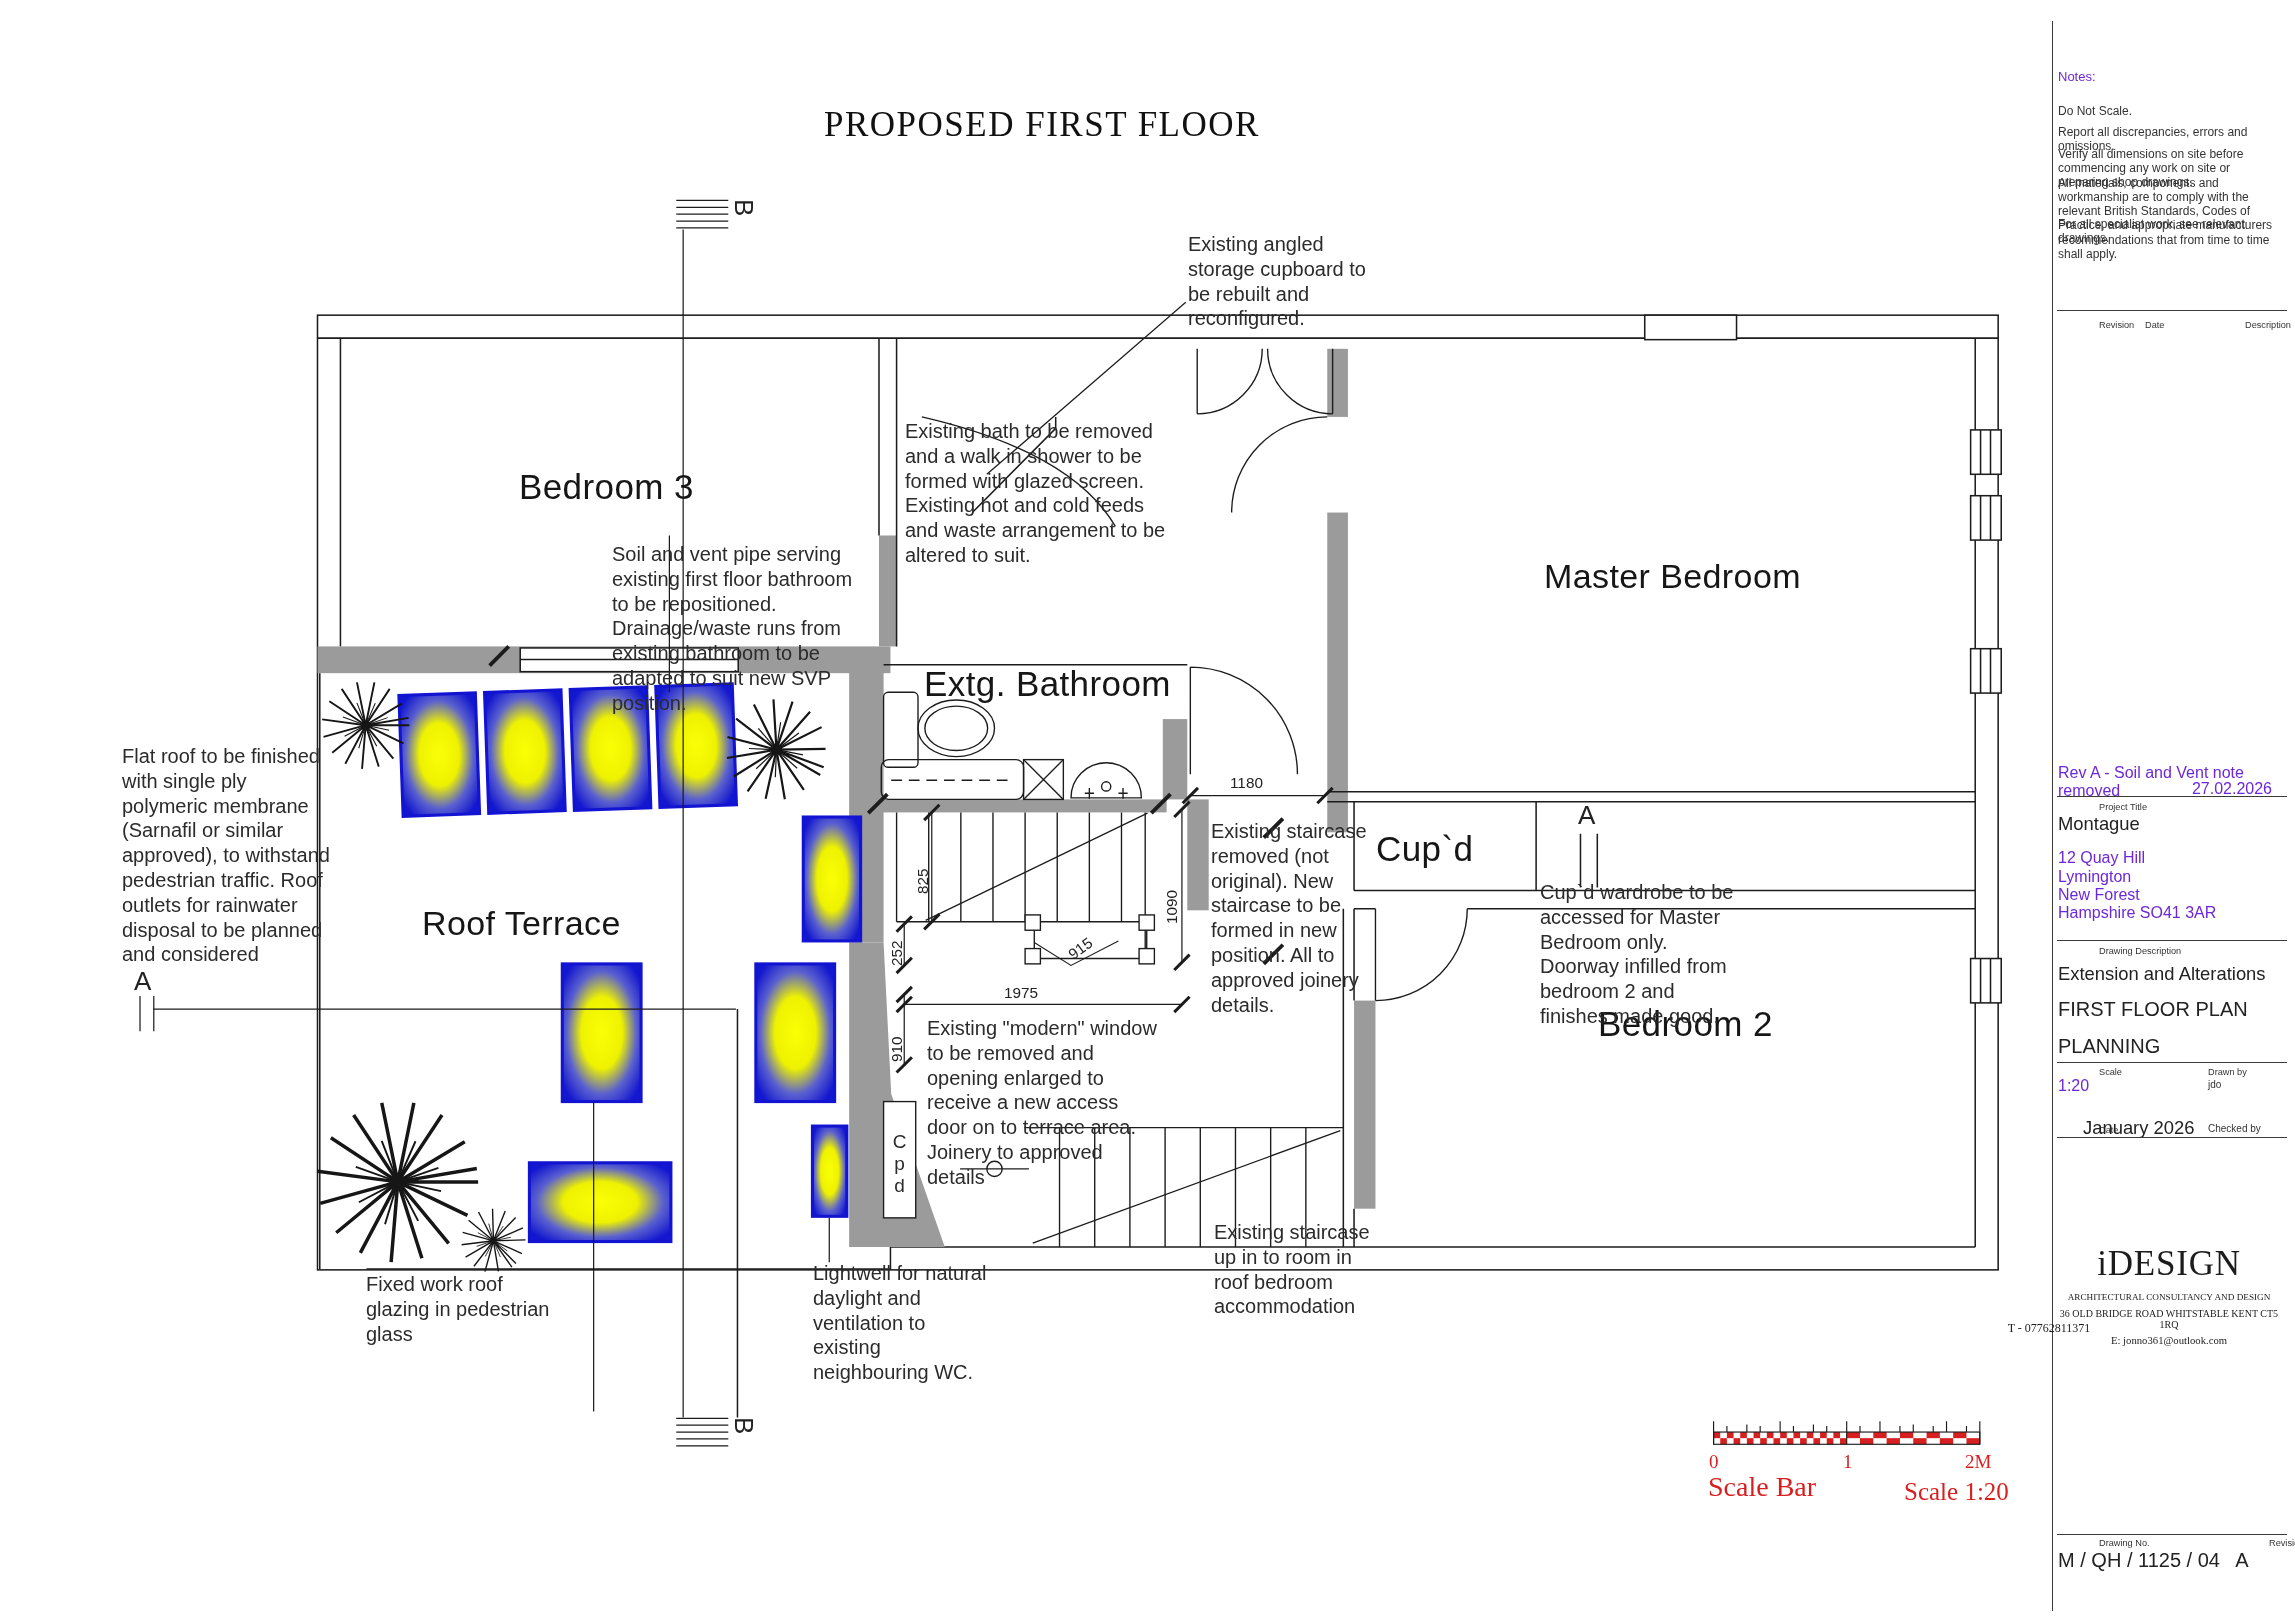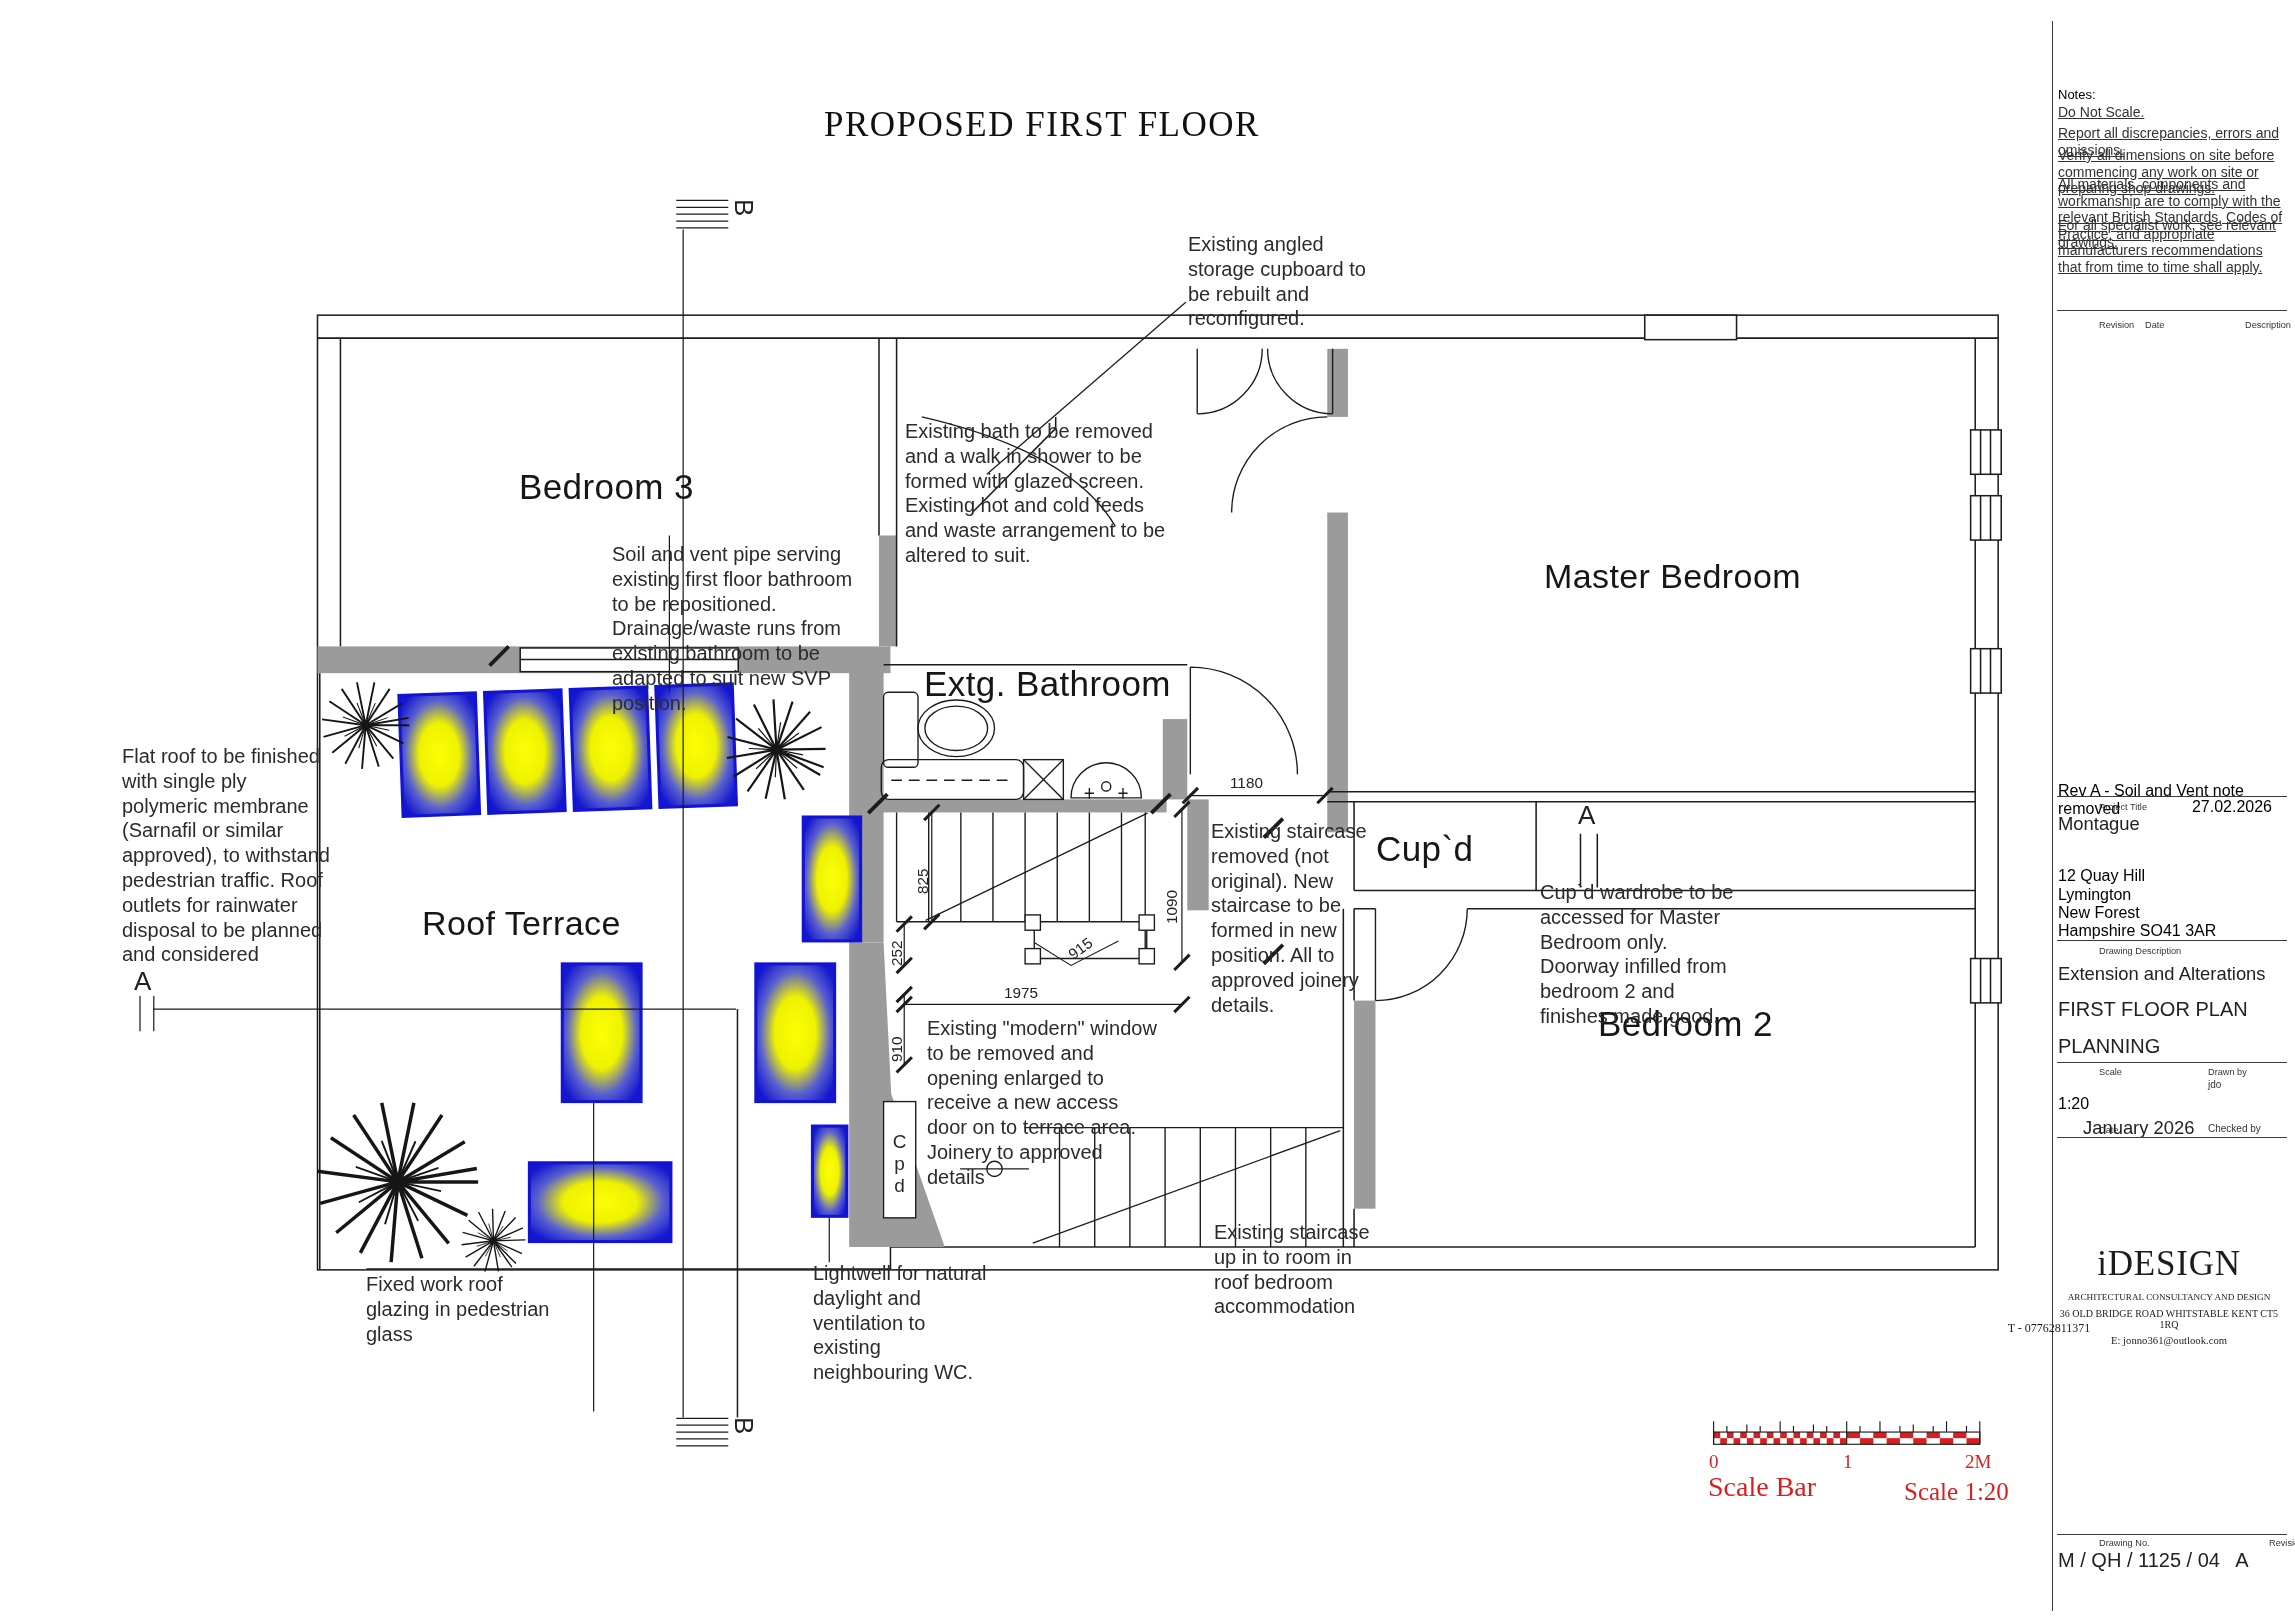--- a/index.html
+++ b/index.html
@@ -11,22 +11,22 @@
   .room{font-size:35px;font-weight:400;color:#161616;letter-spacing:0.4px;white-space:nowrap;}
   .room-sm{font-size:34px;}
   .note{font-size:20px;line-height:1.24;color:#2b2b2b;}
   .dim{font-size:15.3px;color:#222;transform-origin:0 0;white-space:nowrap;}
   .rot-90{transform:rotate(-90deg);}
   .seclet{font-size:26px;color:#222;transform-origin:0 0;}
   .cpd{font-size:19px;line-height:1.15;white-space:pre-line;text-align:center;color:#2b2b2b;}
   
   .tb-line{position:absolute;left:2057px;width:230px;height:0;border-top:1.5px solid #3a3a3a;}
   .tb-label{font-size:9.2px;color:#333;padding-left:41px;}
-  .tb-small{font-size:14px;line-height:1.18;color:#333;width:226px;text-decoration:underline;}
-  .tb-val{font-size:16px;color:#000000;margin-top:18px;}
+  .tb-small{font-size:12px;line-height:1.18;color:#333;width:226px;}
+  .tb-val{font-size:16px;color:#6d28d9;}
   .tb-big{font-size:18.4px;color:#222;}
   .tb-bigger{font-size:20px;color:#222;}
   .serif{font-family:"Liberation Serif",serif;}
   .red{color:#d81f1f;}
   .firm-name{font-size:35px;letter-spacing:0.8px;}
   .center{text-align:center;}
   .right{text-align:right;}
 </style>
 </head>
 <body>

